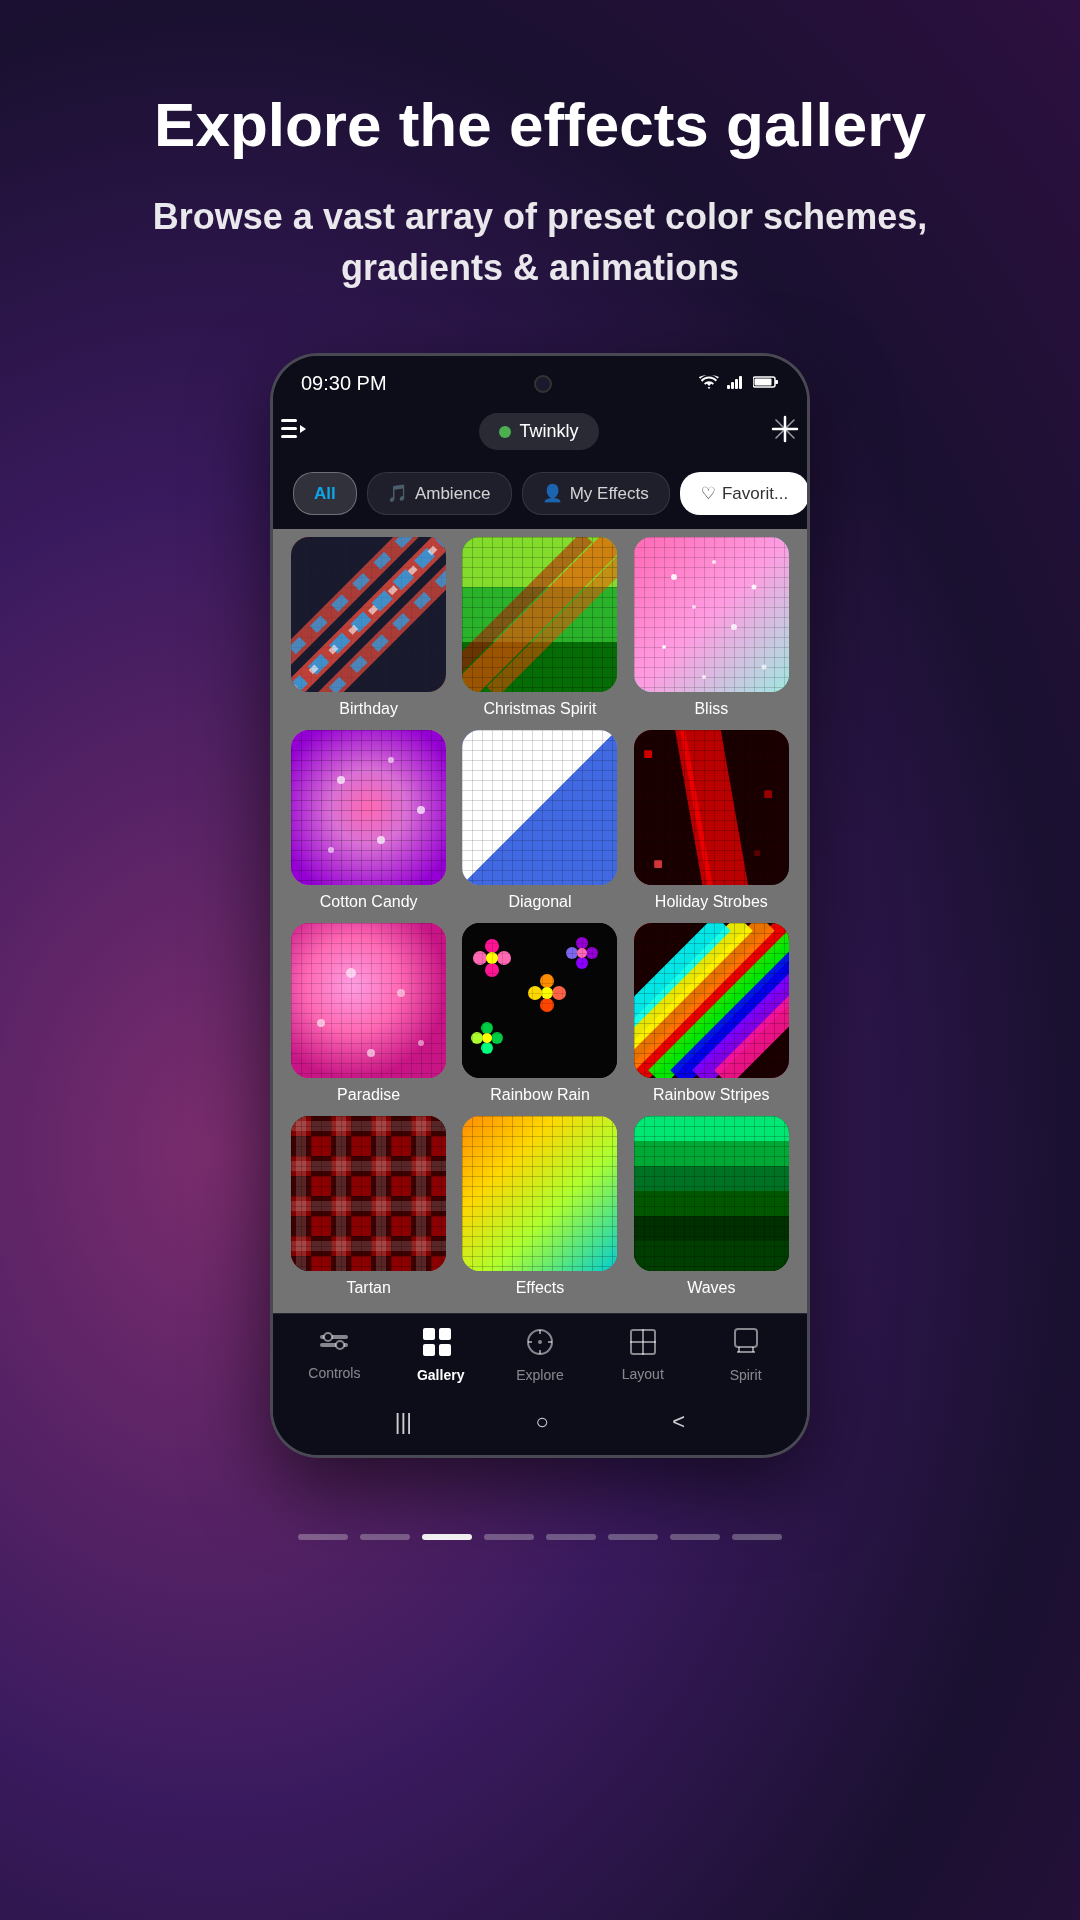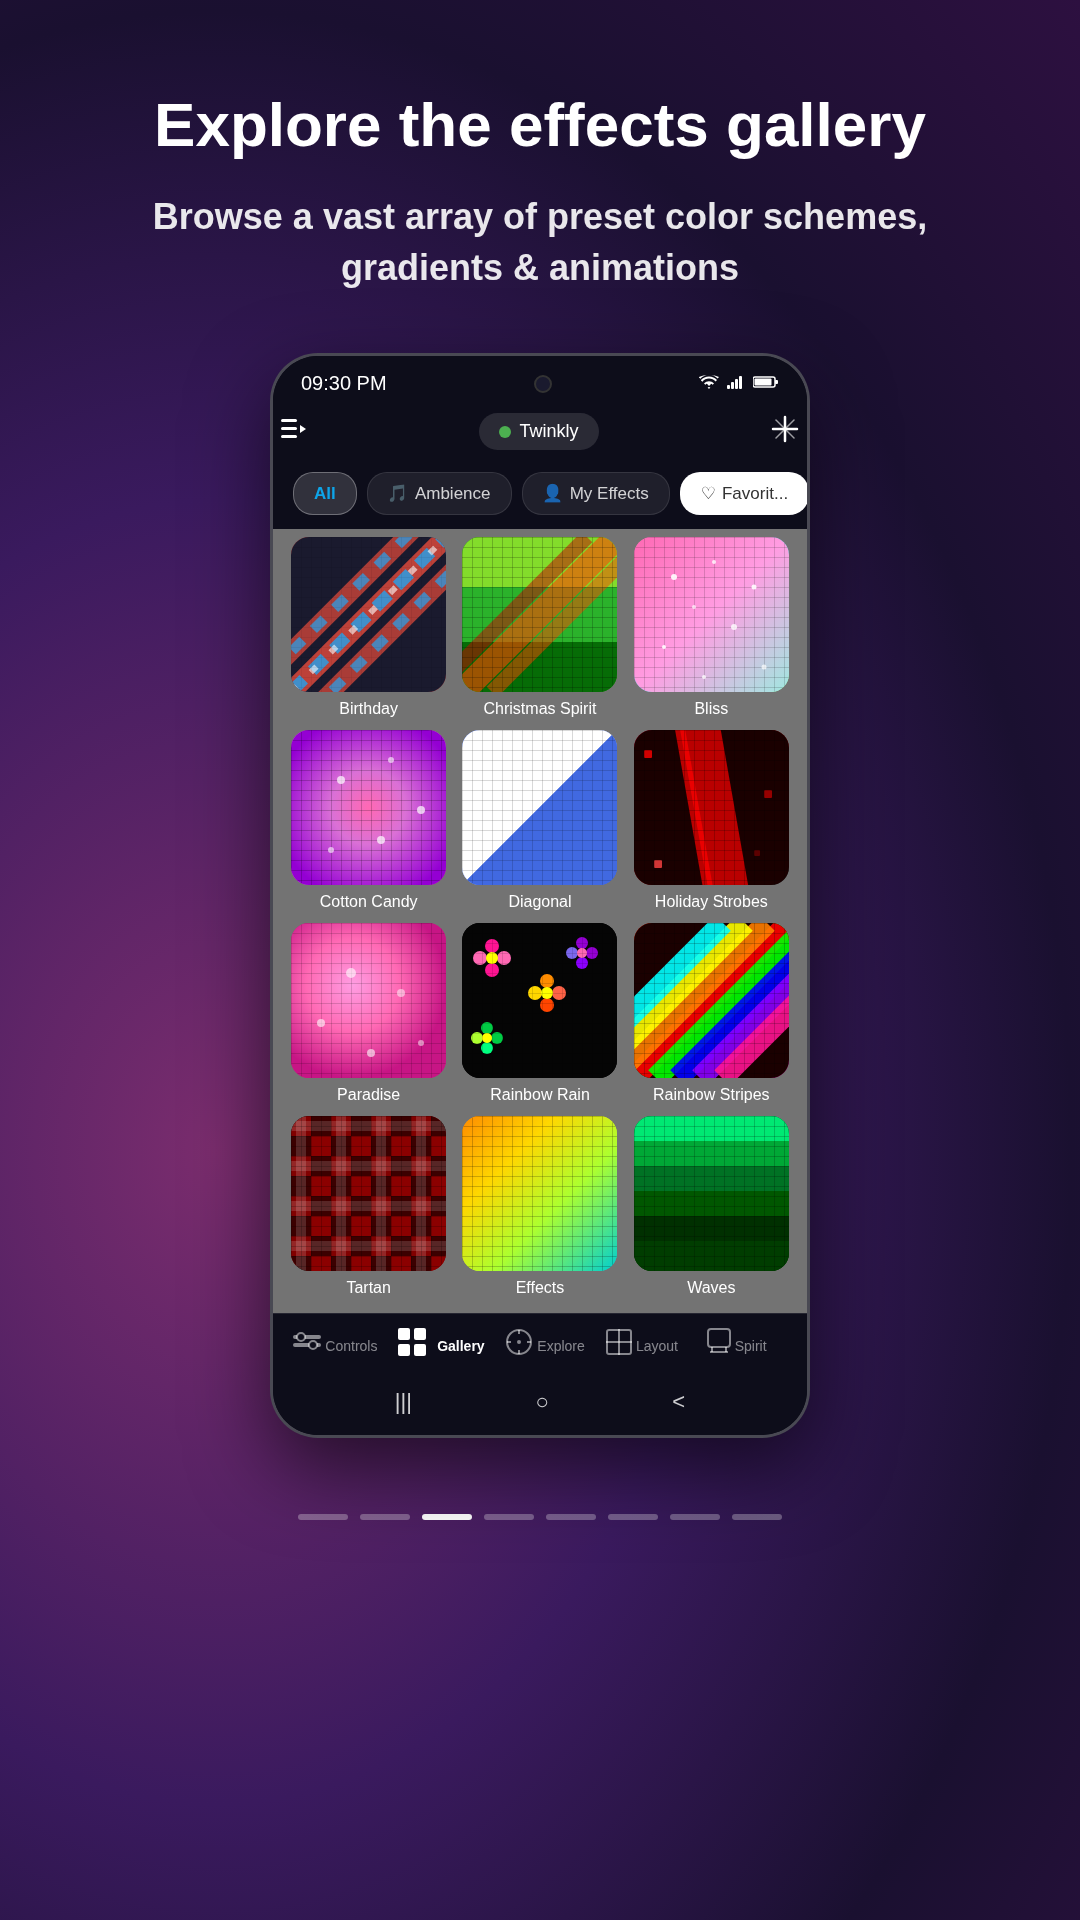--- a/index.html
+++ b/index.html
@@ -248,21 +248,21 @@
       display: flex;
       justify-content: space-around;
       align-items: center;
       padding: 14px 10px 10px;
       background: #0d0d1a;
       border-top: 1px solid rgba(255,255,255,0.1);
     }
 
     .nav-item {
       display: flex;
-      flex-direction: row;
+      flex-direction: column;
       align-items: center;
       gap: 4px;
       cursor: pointer;
       min-width: 80px;
     }
 
     .nav-icon {
       font-size: 26px;
       color: rgba(255,255,255,0.5);
     }

